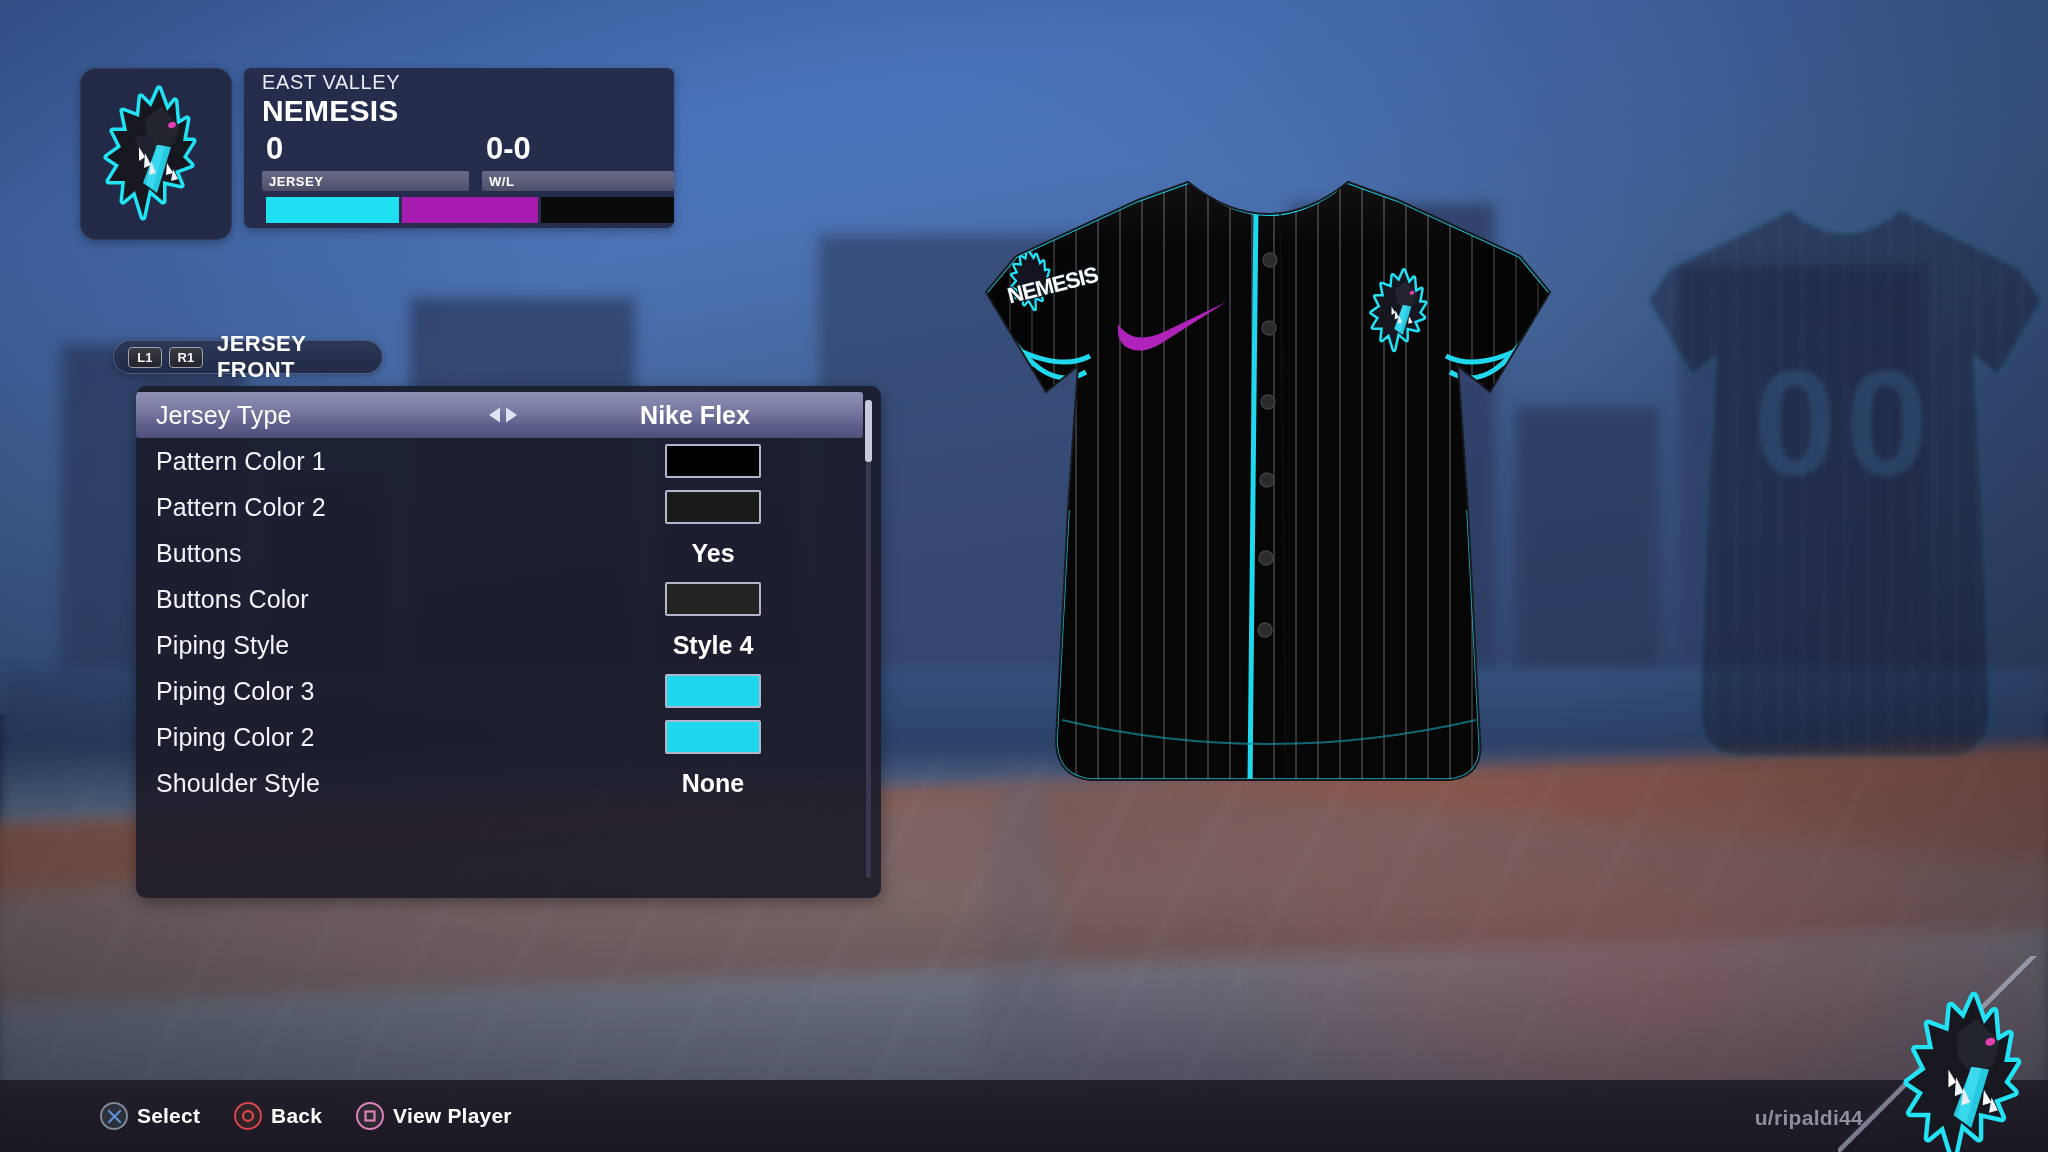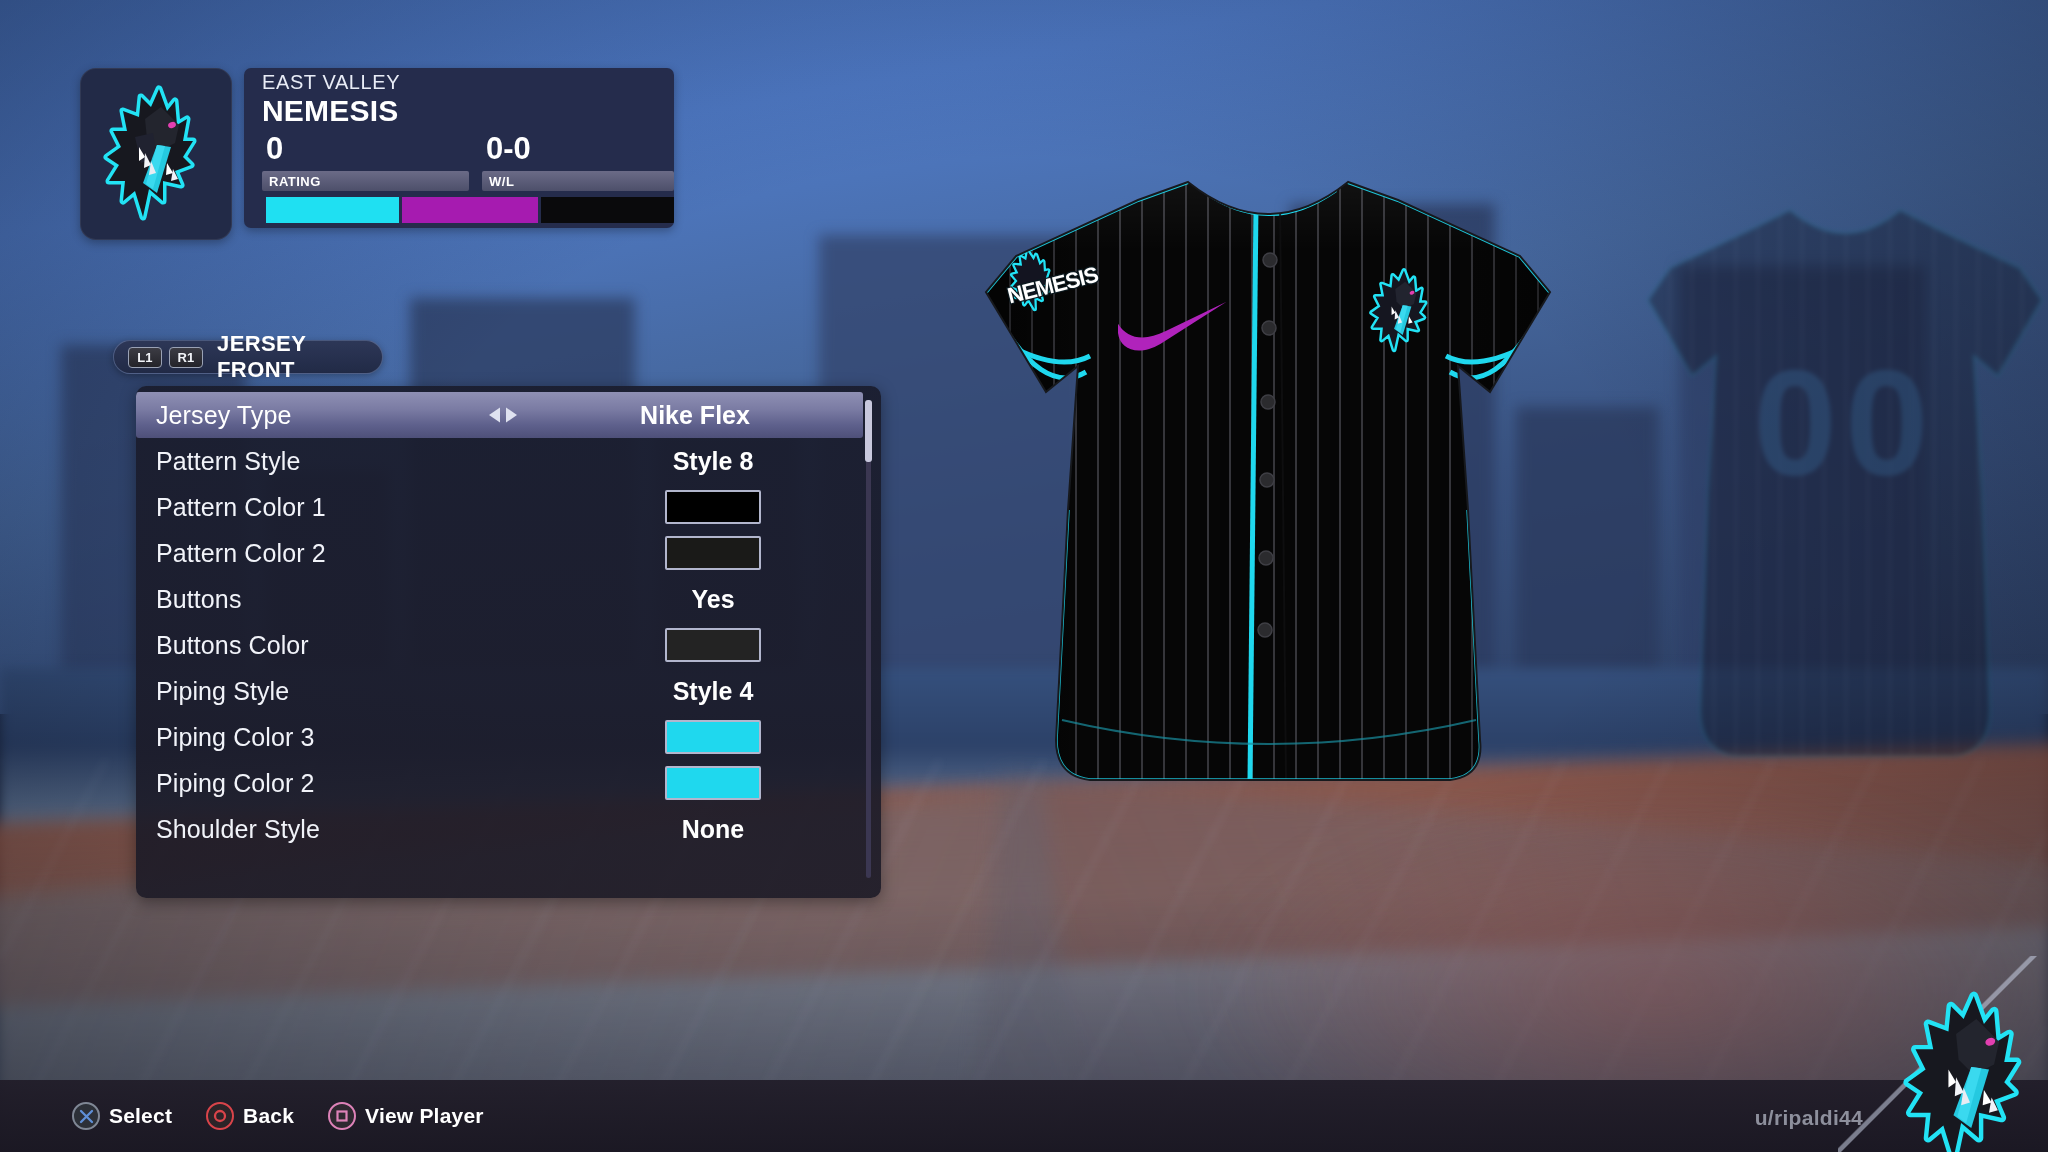--- a/index.html
+++ b/index.html
@@ -168,21 +168,21 @@
   #jersey-back {
     position:absolute; left:1630px; top:190px; width:430px; height:590px;
     opacity:.38; filter:blur(2.2px);
   }
   #jersey-front { position:absolute; left:950px; top:160px; width:640px; height:640px; }
 
   
   #bottom-bar {
     position:absolute; left:0; bottom:0; width:100%; height:72px; z-index:6;
     background:linear-gradient(180deg,rgba(32,28,40,.93),rgba(26,23,34,.97));
-    display:flex; align-items:center; padding-left:72px; gap:34px;
+    display:flex; align-items:center; padding-left:100px; gap:34px;
   }
   .prompt { display:flex; align-items:center; gap:9px; }
   .prompt-label { font-size:21px; color:#ffffff; font-weight:bold; letter-spacing:.2px; }
   .ps-btn { width:28px; height:28px; border-radius:50%; position:relative;
             display:flex; align-items:center; justify-content:center; }
   .ps-cross { background:#2c3038; border:2px solid #7f8795; }
   .ps-circle { background:#2c2428; border:2px solid #d9444a; }
   .ps-square { background:#2e2830; border:2px solid #dd82b8; }
   #watermark {
     position:absolute; right:185px; bottom:22px; z-index:7;
@@ -245,21 +245,21 @@
   </div>
 
   <div class="info-box">
     <div class="info-pad">
       <div class="team-city">EAST VALLEY</div>
       <div class="team-name">NEMESIS</div>
 
       <div class="stats-row">
         <div class="stat rating">
           <div class="stat-val">0</div>
-          <div class="stat-lbl">RATING</div>
+          <div class="stat-lbl">JERSEY</div>
         </div>
         <div class="stat wl">
           <div class="stat-val">0-0</div>
           <div class="stat-lbl">W/L</div>
         </div>
       </div>
 
       <div class="colors-row" id="colors-row">
           <div class="color-cell c1">
             <div class="color-chip" style="background: rgb(31, 224, 242);"></div>
@@ -288,26 +288,20 @@
         <div class="opt-right">
           <span class="arrows">
             <svg width="15" height="17" viewBox="0 0 15 17">
               <path d="M13 1 L2 8.5 L13 16 Z" fill="#dfe2f0"></path>
             </svg>
             <svg width="15" height="17" viewBox="0 0 15 17">
               <path d="M2 1 L13 8.5 L2 16 Z" fill="#dfe2f0"></path>
             </svg>
           </span>
           <div class="opt-value">Nike Flex</div>
-        </div>
-      </div>
-      <div class="opt-row">
-        <div class="opt-label">Pattern Style</div>
-        <div class="opt-right">
-          <div class="opt-value">Style 8</div>
         </div>
       </div>
       <div class="opt-row">
         <div class="opt-label">Pattern Color 1</div>
         <div class="opt-right">
           <div class="swatch" style="background: rgb(0, 0, 0);"></div>
         </div>
       </div>
       <div class="opt-row">
         <div class="opt-label">Pattern Color 2</div>

